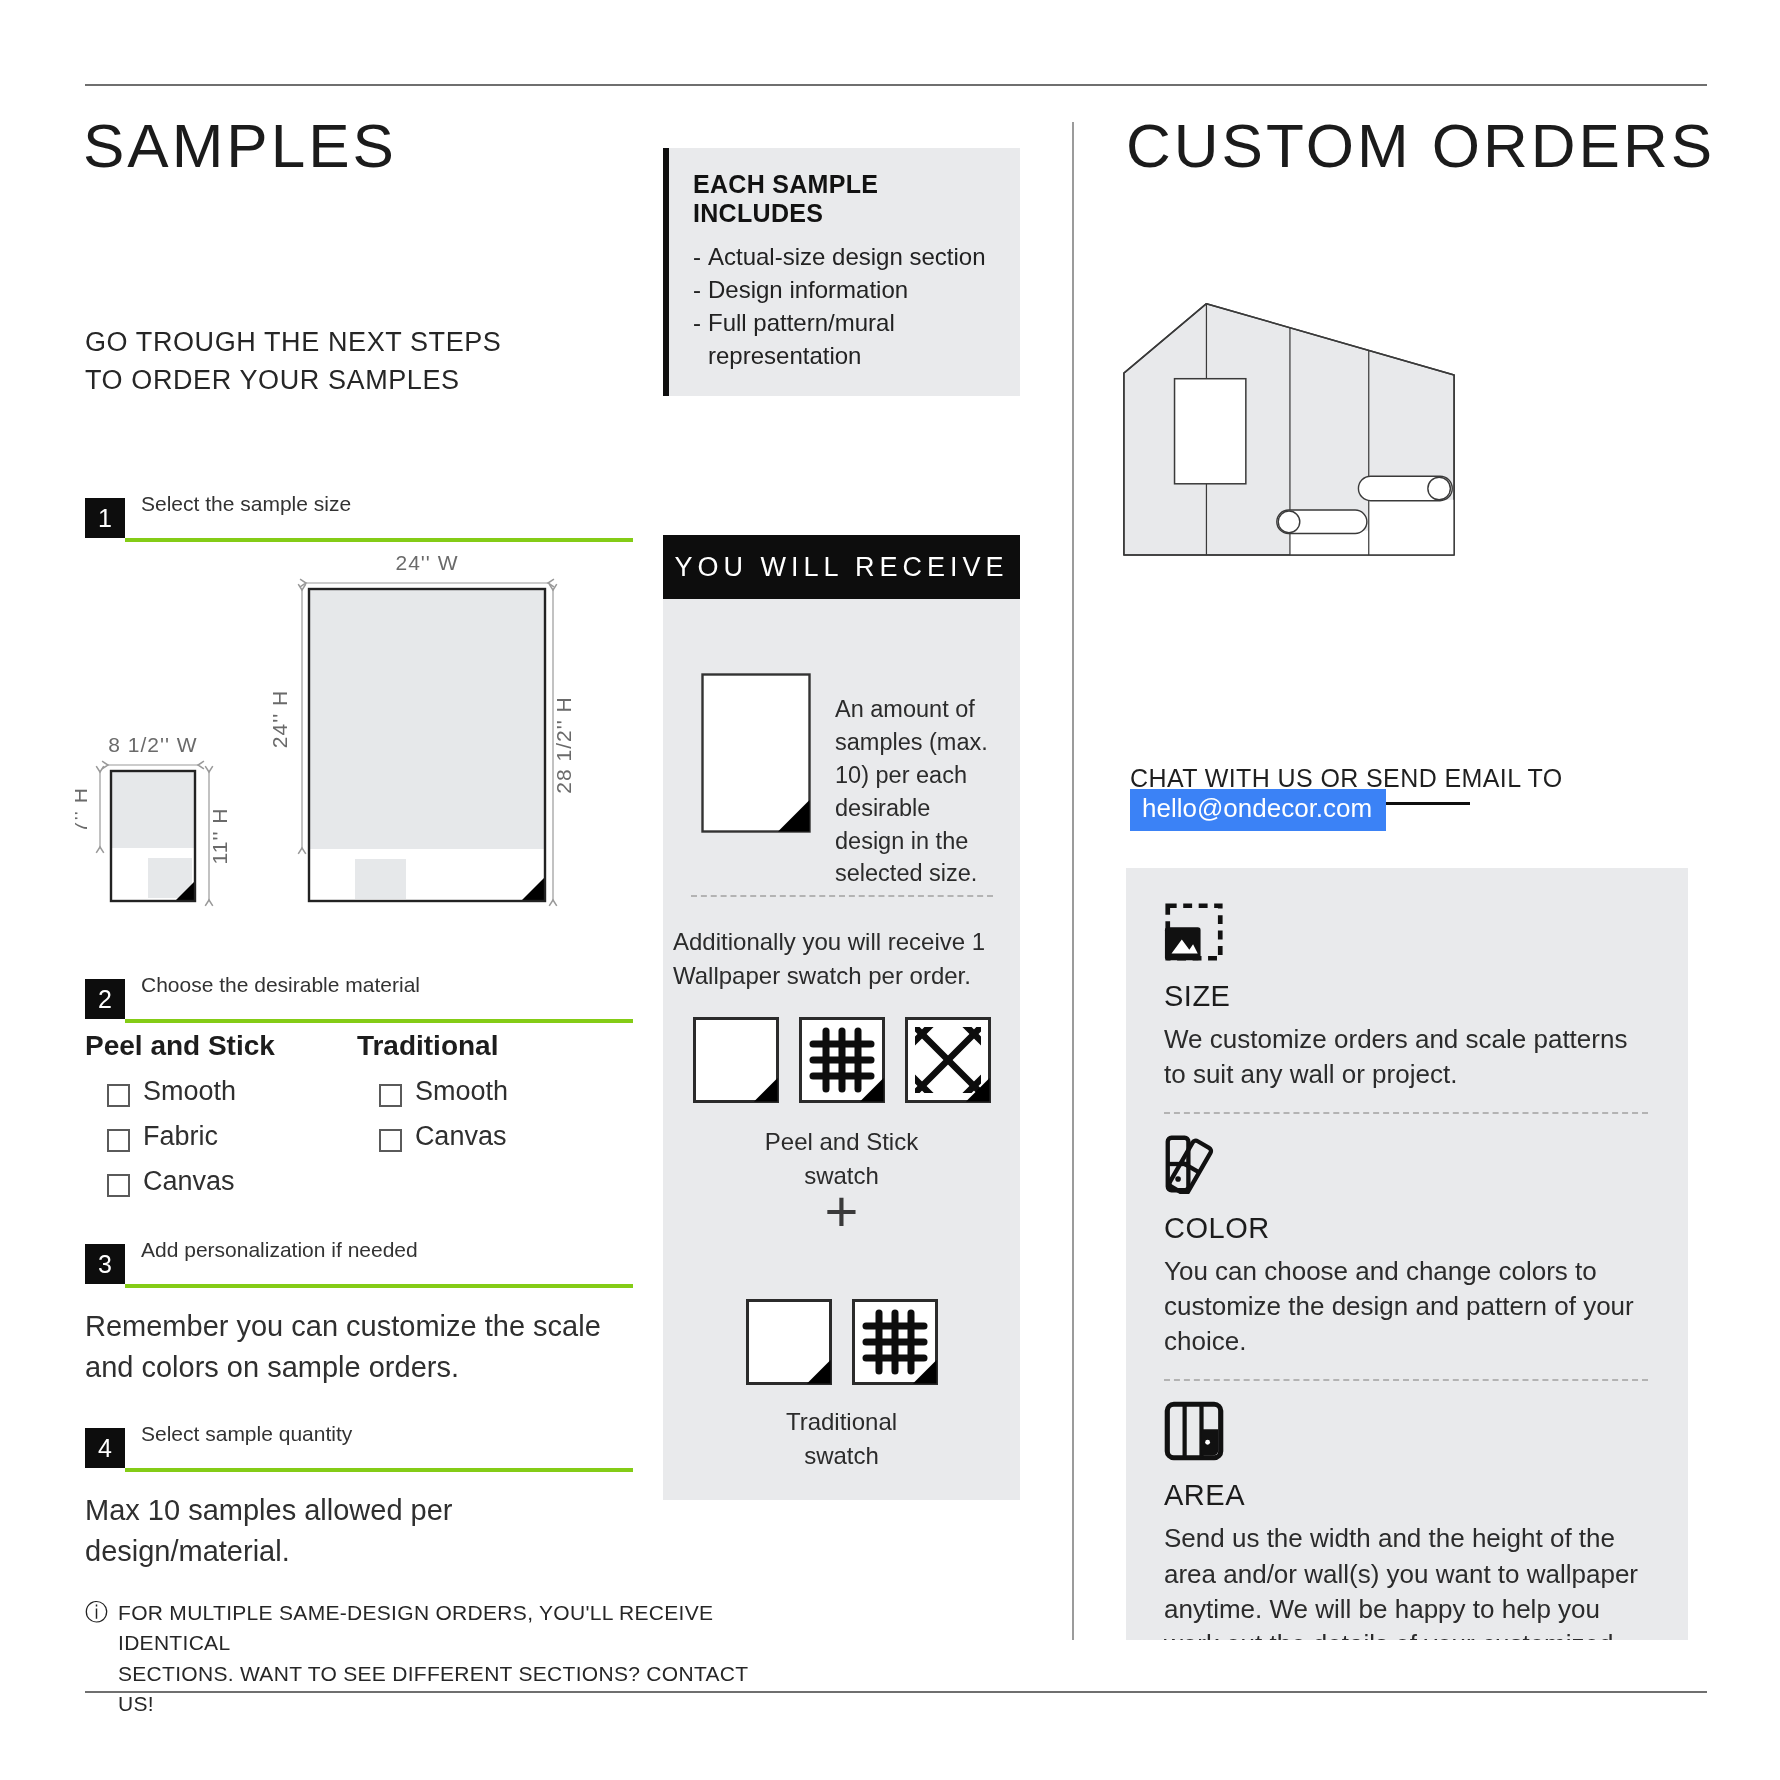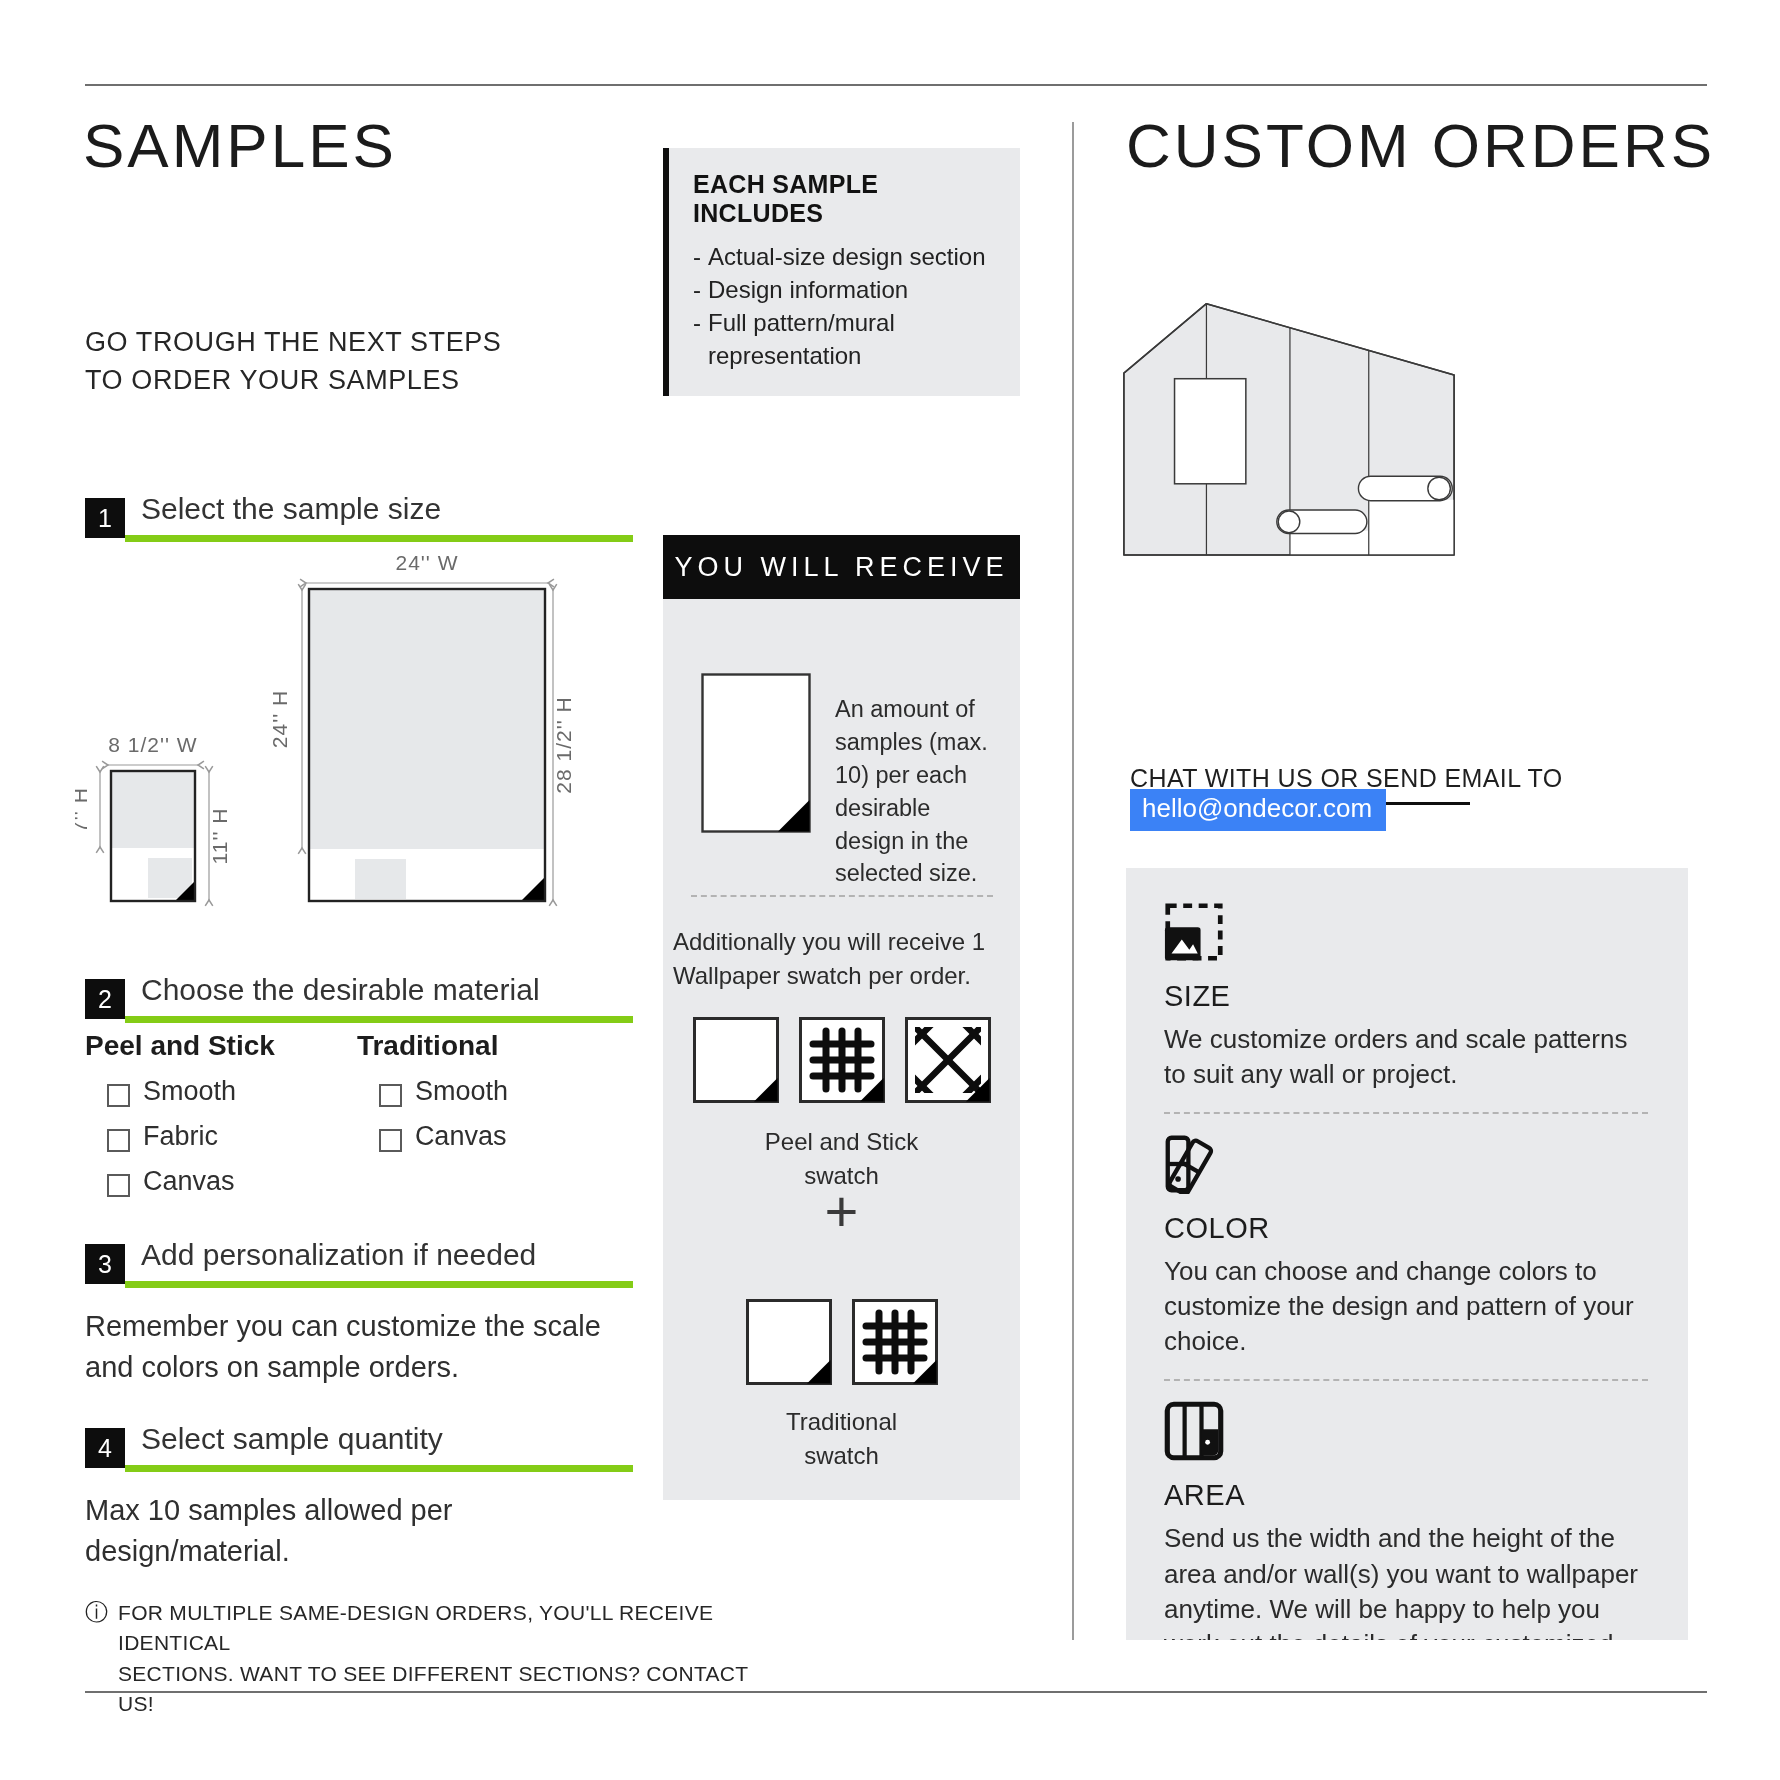--- a/index.html
+++ b/index.html
@@ -12,21 +12,21 @@
   .hr.bottom{top:1691px;}
   .vdiv{position:absolute;left:1072px;top:122px;width:2px;height:1518px;background:#9b9b9b;}
 
   
   .samples-title{position:absolute;left:83px;top:110px;font-size:62px;letter-spacing:3px;color:#1b1b1b;font-weight:500;text-align:center;}
   .samples-sub{position:absolute;left:85px;top:276px;font-size:27px;line-height:1.4;letter-spacing:.6px;color:#262626;white-space:pre-line;margin-top:48px;}
 
   .step{position:absolute;left:85px;width:548px;}
   .step-head{display:flex;align-items:flex-end;}
   .badge{width:40px;height:40px;background:#0d0d0d;color:#fff;font-size:25px;display:flex;align-items:center;justify-content:center;flex:0 0 40px;}
-  .step-title{flex:1;border-bottom:7px solid #84cc16;font-size:30px;color:#333;padding:0 0 9px 16px;margin-bottom:-4px;}
+  .step-title{flex:1;border-bottom:4px solid #84cc16;font-size:21px;color:#333;padding:0 0 22px 16px;margin-bottom:-4px;}
   .step-body{font-size:29px;line-height:1.42;color:#2f2f2f;margin-top:22px;width:530px;}
 
   .materials{position:absolute;left:85px;top:1030px;display:flex;gap:82px;}
   .mat-col .mat-title{font-size:28px;font-weight:700;color:#1d1d1d;margin-bottom:14px;}
   .opt{display:flex;align-items:flex-end;margin-top:14px;font-size:27px;color:#2f2f2f;padding-left:22px;}
   .cb{width:19px;height:19px;border:2px solid #5a5a5a;margin-right:13px;flex:0 0 19px;}
 
   .note{position:absolute;left:85px;top:1598px;width:680px;display:flex;gap:10px;}
   .note-icon{font-size:23px;color:#222;line-height:1.3;}
   .note-text{font-size:21px;line-height:1.45;letter-spacing:.3px;color:#262626;white-space:pre-line;}

